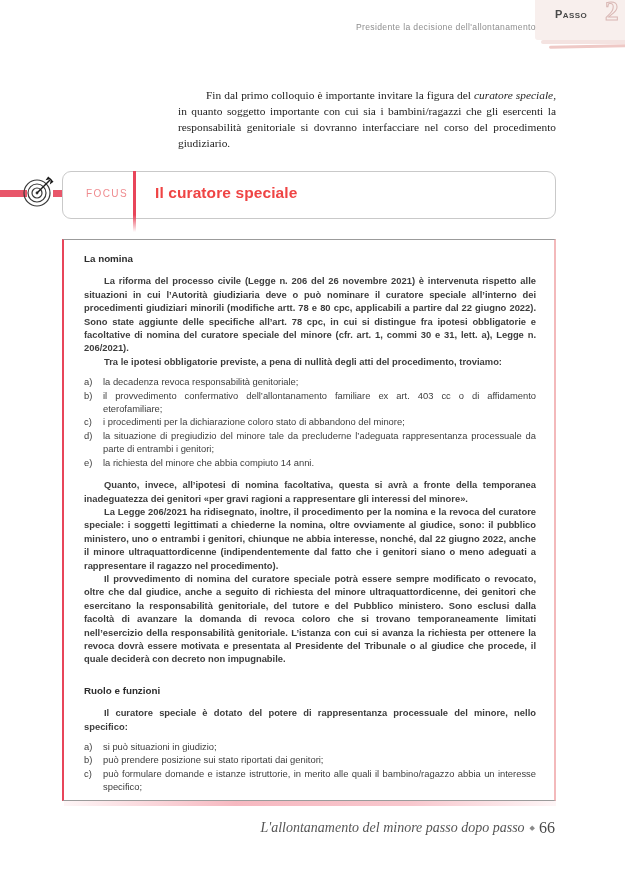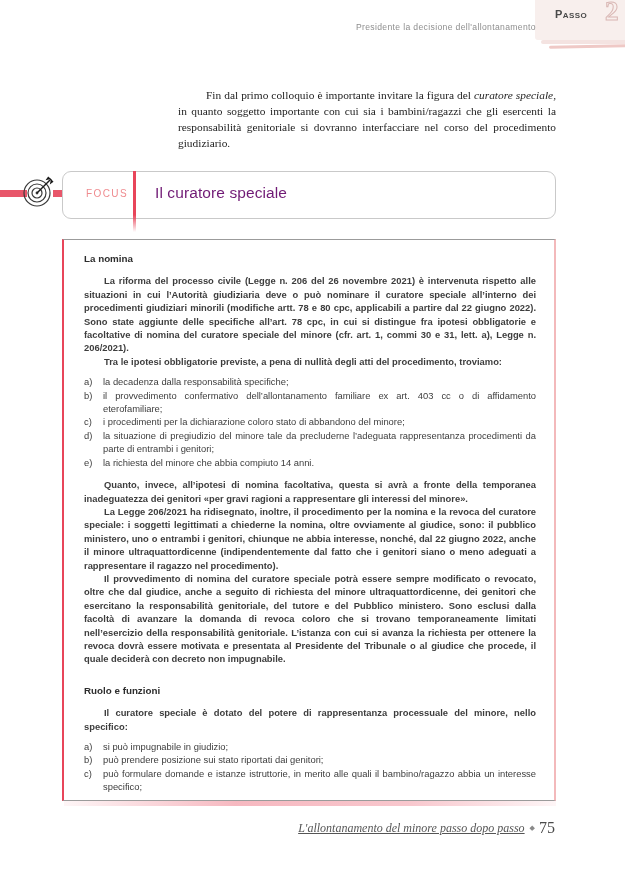--- a/index.html
+++ b/index.html
@@ -129,22 +129,22 @@
     top: 171px;
     width: 2.5px;
     height: 61px;
     background: linear-gradient(to bottom, #e8455a 0%, #e8455a 72%, rgba(232,69,90,0) 100%);
   }
   .focus-title {
     position: absolute;
     left: 155px;
     top: 184px;
     font-size: 15.5px;
-    font-weight: normal;
-    color: #701a75;
+    font-weight: bold;
+    color: #ef4444;
     letter-spacing: 0.1px;
   }
 
   
   .marker-bar-left {
     position: absolute;
     left: 0px;
     top: 190px;
     width: 27px;
     height: 7px;
@@ -236,23 +236,22 @@
     left: 0;
     top: 818px;
     width: 625px;
     text-align: right;
     padding-right: 70px;
     box-sizing: border-box;
   }
   .footer-text {
     font-family: "Liberation Serif", serif;
     font-style: italic;
-    font-size: 12px;
+    font-size: 14px;
     color: #555555;
-    text-decoration: underline;
   }
   .footer-diamond {
     display: inline-block;
     margin: 0 4px 0 5px;
     color: #8a8a8a;
     font-size: 7px;
     vertical-align: 2px;
   }
   .footer-page {
     font-family: "Liberation Serif", serif;
@@ -299,38 +298,38 @@
 <div class="focus-body-shadow"></div>
 
 <div class="body-content">
 
   <h3 class="sec-head">La nomina</h3>
 
   <p class="para">La riforma del processo civile (Legge n. 206 del 26 novembre 2021) è intervenuta rispetto alle situazioni in cui l’Autorità giudiziaria deve o può nominare il curatore speciale all’interno dei procedimenti giudiziari minorili (modifiche artt. 78 e 80 cpc, applicabili a partire dal 22 giugno 2022). Sono state aggiunte delle specifiche all’art. 78 cpc, in cui si distingue fra ipotesi obbligatorie e facoltative di nomina del curatore speciale del minore (cfr. art. 1, commi 30 e 31, lett. a), Legge n. 206/2021).</p>
   <p class="para tight">Tra le ipotesi obbligatorie previste, a pena di nullità degli atti del procedimento, troviamo:</p>
 
   <ul class="list">
-    <li><span class="mk">a)</span><span>la decadenza dalla responsabilità specifiche;</span></li>
+    <li><span class="mk">a)</span><span>la decadenza revoca responsabilità genitoriale;</span></li>
     <li><span class="mk">b)</span><span>il provvedimento confermativo dell’allontanamento familiare ex art. 403 cc o di affidamento eterofamiliare;</span></li>
     <li><span class="mk">c)</span><span>i procedimenti per la dichiarazione coloro stato di abbandono del minore;</span></li>
-    <li><span class="mk">d)</span><span>la situazione di pregiudizio del minore tale da precluderne l’adeguata rappresentanza procedimenti da parte di entrambi i genitori;</span></li>
+    <li><span class="mk">d)</span><span>la situazione di pregiudizio del minore tale da precluderne l’adeguata rappresentanza processuale da parte di entrambi i genitori;</span></li>
     <li><span class="mk">e)</span><span>la richiesta del minore che abbia compiuto 14 anni.</span></li>
   </ul>
 
   <p class="para spaced">Quanto, invece, all’ipotesi di nomina facoltativa, questa si avrà a fronte della temporanea inadeguatezza dei genitori «per gravi ragioni a rappresentare gli interessi del minore».</p>
   <p class="para tight">La Legge 206/2021 ha ridisegnato, inoltre, il procedimento per la nomina e la revoca del curatore speciale: i soggetti legittimati a chiederne la nomina, oltre ovviamente al giudice, sono: il pubblico ministero, uno o entrambi i genitori, chiunque ne abbia interesse, nonché, dal 22 giugno 2022, anche il minore ultraquattordicenne (indipendentemente dal fatto che i genitori siano o meno adeguati a rappresentare il ragazzo nel procedimento).</p>
   <p class="para tight">Il provvedimento di nomina del curatore speciale potrà essere sempre modificato o revocato, oltre che dal giudice, anche a seguito di richiesta del minore ultraquattordicenne, dei genitori che esercitano la responsabilità genitoriale, del tutore e del Pubblico ministero. Sono esclusi dalla facoltà di avanzare la domanda di revoca coloro che si trovano temporaneamente limitati nell’esercizio della responsabilità genitoriale. L’istanza con cui si avanza la richiesta per ottenere la revoca dovrà essere motivata e presentata al Presidente del Tribunale o al giudice che procede, il quale deciderà con decreto non impugnabile.</p>
 
   <h3 class="sec-head second">Ruolo e funzioni</h3>
 
   <p class="para">Il curatore speciale è dotato del potere di rappresentanza processuale del minore, nello specifico:</p>
 
   <ul class="list after-para">
-    <li><span class="mk">a)</span><span>si può impugnabile in giudizio;</span></li>
+    <li><span class="mk">a)</span><span>si può situazioni in giudizio;</span></li>
     <li><span class="mk">b)</span><span>può prendere posizione sui stato riportati dai genitori;</span></li>
     <li><span class="mk">c)</span><span>può formulare domande e istanze istruttorie, in merito alle quali il bambino/ragazzo abbia un interesse specifico;</span></li>
   </ul>
 
 </div>
 
 <div class="footer">
-  <span class="footer-text">L'allontanamento del minore passo dopo passo</span><span class="footer-diamond">◆</span><span class="footer-page">75</span>
+  <span class="footer-text">L'allontanamento del minore passo dopo passo</span><span class="footer-diamond">◆</span><span class="footer-page">66</span>
 </div>
 
 </body></html>

